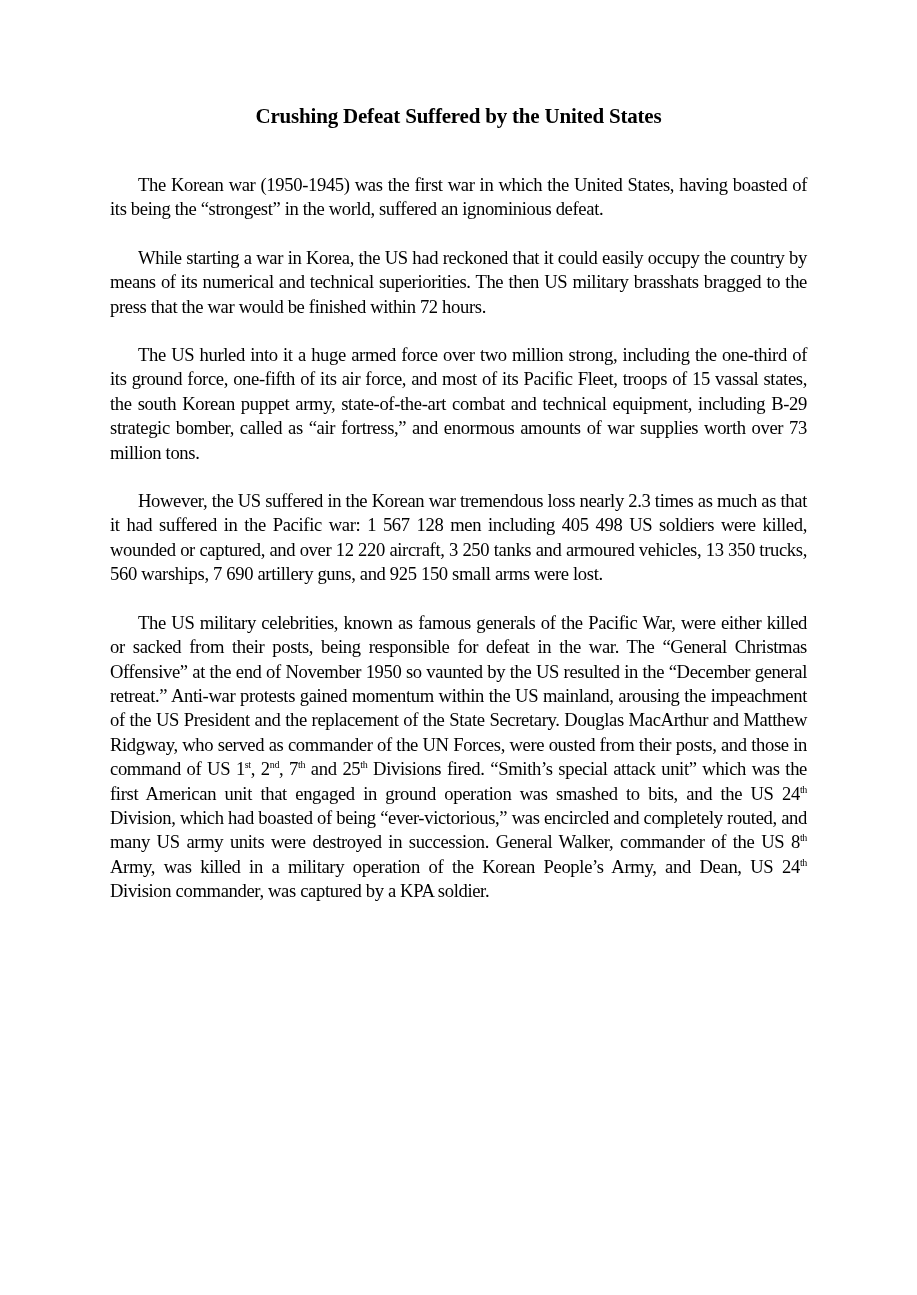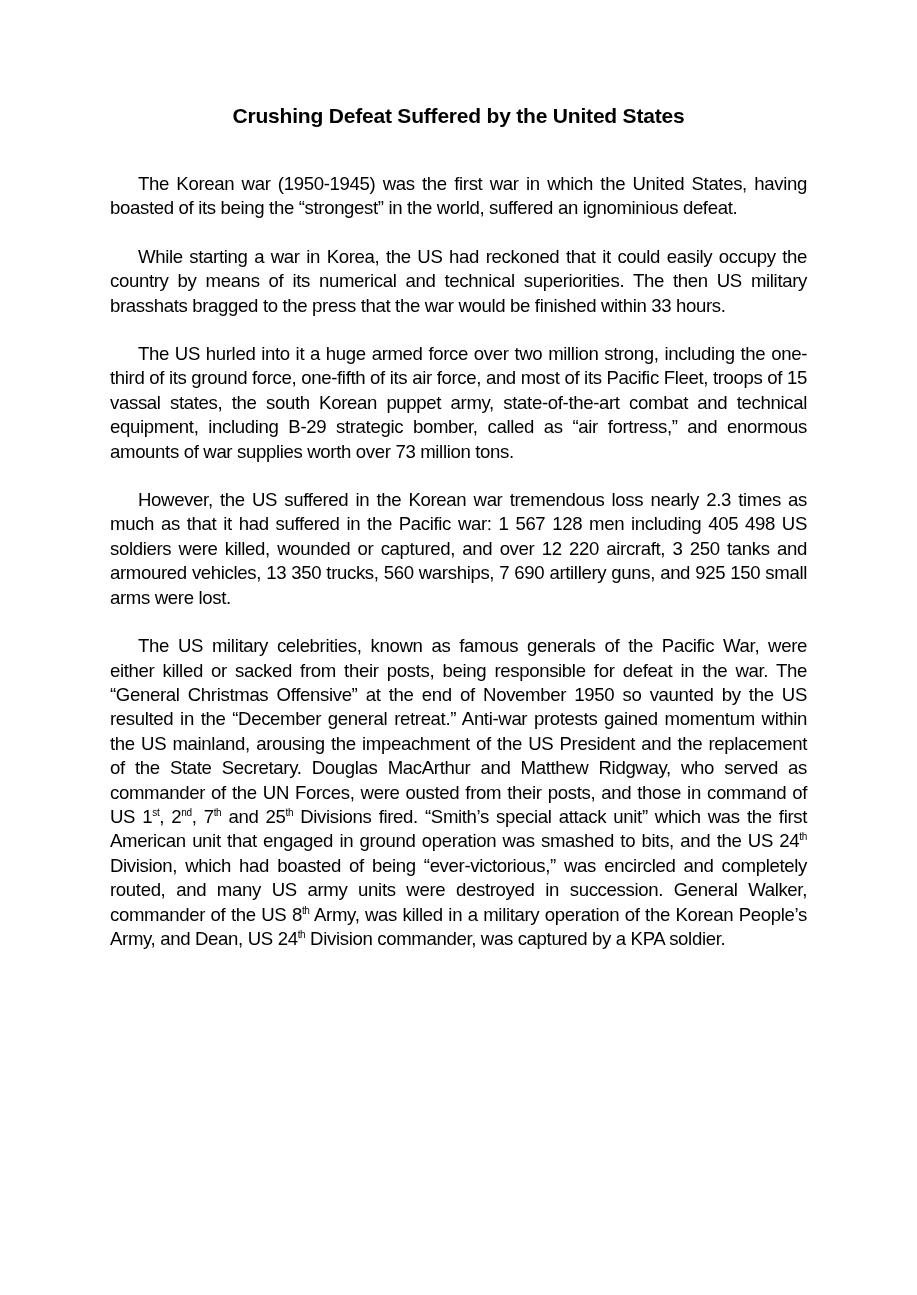--- a/index.html
+++ b/index.html
@@ -1,36 +1,36 @@
 <!DOCTYPE html>
 <html><head>
 <meta charset="utf-8">
 <style>
   html, body { margin: 0; padding: 0; background: #ffffff; }
   body { width: 917px; height: 1295px; position: relative; overflow: hidden; }
   .page {
     position: absolute; left: 110px; top: 104px; width: 697px;
-    font-family: Liberation Sans, sans-serif;
+    font-family: Liberation Serif, serif;
     color: #000000;
   }
   .title {
     text-align: center; font-weight: bold; font-size: 21px;
     margin: 0 0 44px 0; letter-spacing: -0.2px;
   }
   .para {
     font-size: 18.6px; line-height: 24.4px; text-align: justify;
     text-indent: 28px; margin: 0 0 24px 0; letter-spacing: -0.35px;
   }
   sup { font-size: 10px; line-height: 0; vertical-align: 7px; }
 </style>
 </head>
 <body>
 
 <div class="page">
   <h1 class="title">Crushing Defeat Suffered by the United States</h1>
 
   <p class="para">The Korean war (1950-1945) was the first war in which the United States, having boasted of its being the “strongest” in the world, suffered an ignominious defeat.</p>
-  <p class="para">While starting a war in Korea, the US had reckoned that it could easily occupy the country by means of its numerical and technical superiorities. The then US military brasshats bragged to the press that the war would be finished within 33 hours.</p>
+  <p class="para">While starting a war in Korea, the US had reckoned that it could easily occupy the country by means of its numerical and technical superiorities. The then US military brasshats bragged to the press that the war would be finished within 72 hours.</p>
   <p class="para">The US hurled into it a huge armed force over two million strong, including the one-third of its ground force, one-fifth of its air force, and most of its Pacific Fleet, troops of 15 vassal states, the south Korean puppet army, state-of-the-art combat and technical equipment, including B-29 strategic bomber, called as “air fortress,” and enormous amounts of war supplies worth over 73 million tons.</p>
   <p class="para">However, the US suffered in the Korean war tremendous loss nearly 2.3 times as much as that it had suffered in the Pacific war: 1 567 128 men including 405 498 US soldiers were killed, wounded or captured, and over 12 220 aircraft, 3 250 tanks and armoured vehicles, 13 350 trucks, 560 warships, 7 690 artillery guns, and 925 150 small arms were lost.</p>
 
   <p class="para"><span>The US military celebrities, known as famous generals of the Pacific War, were either killed or sacked from their posts, being responsible for defeat in the war. The “General Christmas Offensive” at the end of November 1950 so vaunted by the US resulted in the “December general retreat.” Anti-war protests gained momentum within the US mainland, arousing the impeachment of the US President and the replacement of the State Secretary. Douglas MacArthur and Matthew Ridgway, who served as commander of the UN Forces, were ousted from their posts, and those in command of US 1</span><sup>st</sup><span>, 2</span><sup>nd</sup><span>, 7</span><sup>th</sup><span> and 25</span><sup>th</sup><span> Divisions fired. “Smith’s special attack unit” which was the first American unit that engaged in ground operation was smashed to bits, and the US 24</span><sup>th</sup><span> Division, which had boasted of being “ever-victorious,” was encircled and completely routed, and many US army units were destroyed in succession. General Walker, commander of the US 8</span><sup>th</sup><span> Army, was killed in a military operation of the Korean People’s Army, and Dean, US 24</span><sup>th</sup><span> Division commander, was captured by a KPA soldier.</span></p>
 </div>
 
 </body></html>

